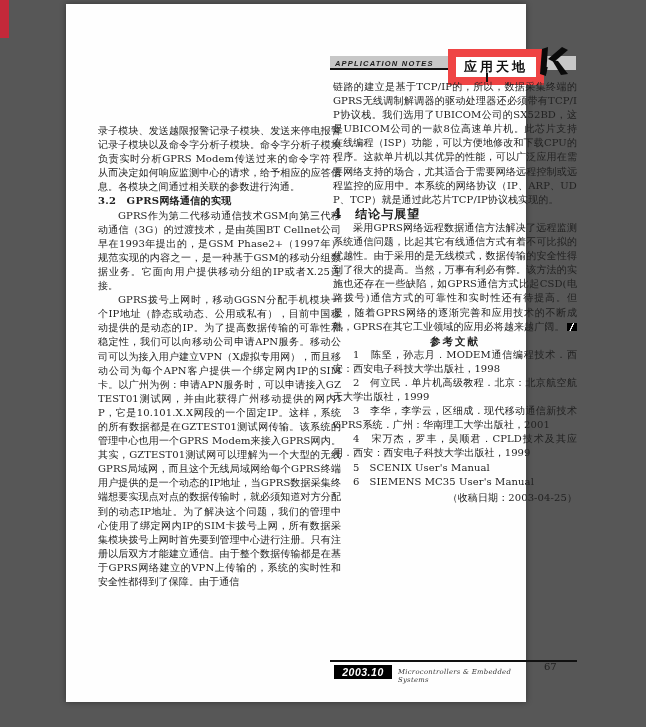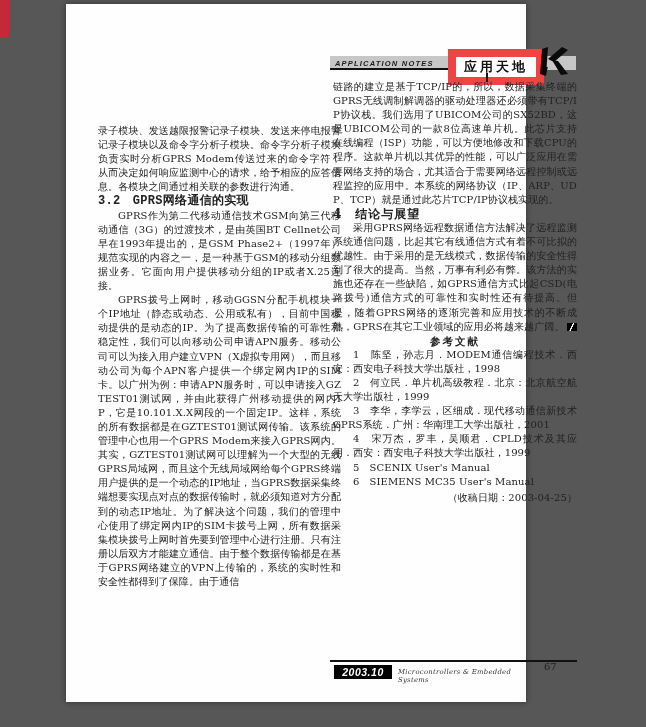--- a/index.html
+++ b/index.html
@@ -13,21 +13,21 @@
   .hdr-underline{position:absolute;left:264px;top:64px;width:119px;height:2px;background:#111;}
   .hdr-box{position:absolute;left:382px;top:45px;width:80px;height:20px;background:#fff;border:8px solid #ef4444;text-align:center;font-weight:700;font-size:13px;line-height:20px;letter-spacing:3px;color:#111;}
   .hdr-tick{position:absolute;left:420px;top:69px;width:2px;height:9px;background:#111;}
   .logo{position:absolute;left:472px;top:43px;width:32px;height:29px;}
   
   .col{position:absolute;top:76px;width:243px;font-size:10px;line-height:14.1px;color:#222;text-align:justify;word-break:break-all;letter-spacing:.1px;}
   .col-left{left:32px;margin-top:44px;}
   .col-right{left:267px;width:244px;}
   .col p{margin:0;}
   .col p.indent{text-indent:2em;}
-  .h-sub{font-weight:700;font-size:12px;margin:3px 0 2px;text-align:left;letter-spacing:.3px;font-family:Liberation Mono, monospace;}
+  .h-sub{font-weight:700;font-size:10px;margin:3px 0 2px;text-align:left;letter-spacing:.3px;}
   .h-main{font-weight:700;font-size:12px;margin:6px 0 5px;text-align:left;letter-spacing:1px;}
   .refs-title{font-weight:700;font-size:10.5px;text-align:center;margin:8px 0 4px;letter-spacing:2px;}
   .ref{text-indent:2em;}
   .received{text-align:right;margin-top:2px !important;}
   .endmark{display:inline-block;width:10px;height:8px;margin-left:2px;vertical-align:-1px;background:linear-gradient(115deg,#000 42%,#fff 45%,#fff 52%,#000 55%);}
   
   .foot-rule{position:absolute;left:264px;top:656px;width:247px;height:2px;background:#111;}
   .foot-issue{position:absolute;left:268px;top:661px;width:58px;height:14px;background:#000000;color:#fff;font-family:"Liberation Sans",sans-serif;font-weight:700;font-style:italic;font-size:10.5px;line-height:14px;text-align:center;letter-spacing:.5px;}
   .foot-journal{position:absolute;left:332px;top:664px;font-style:italic;font-size:6.8px;color:#333;letter-spacing:.3px;}
   .foot-page{position:absolute;left:478px;top:657px;font-size:10px;color:#222;font-family:"DejaVu Serif",serif;}

